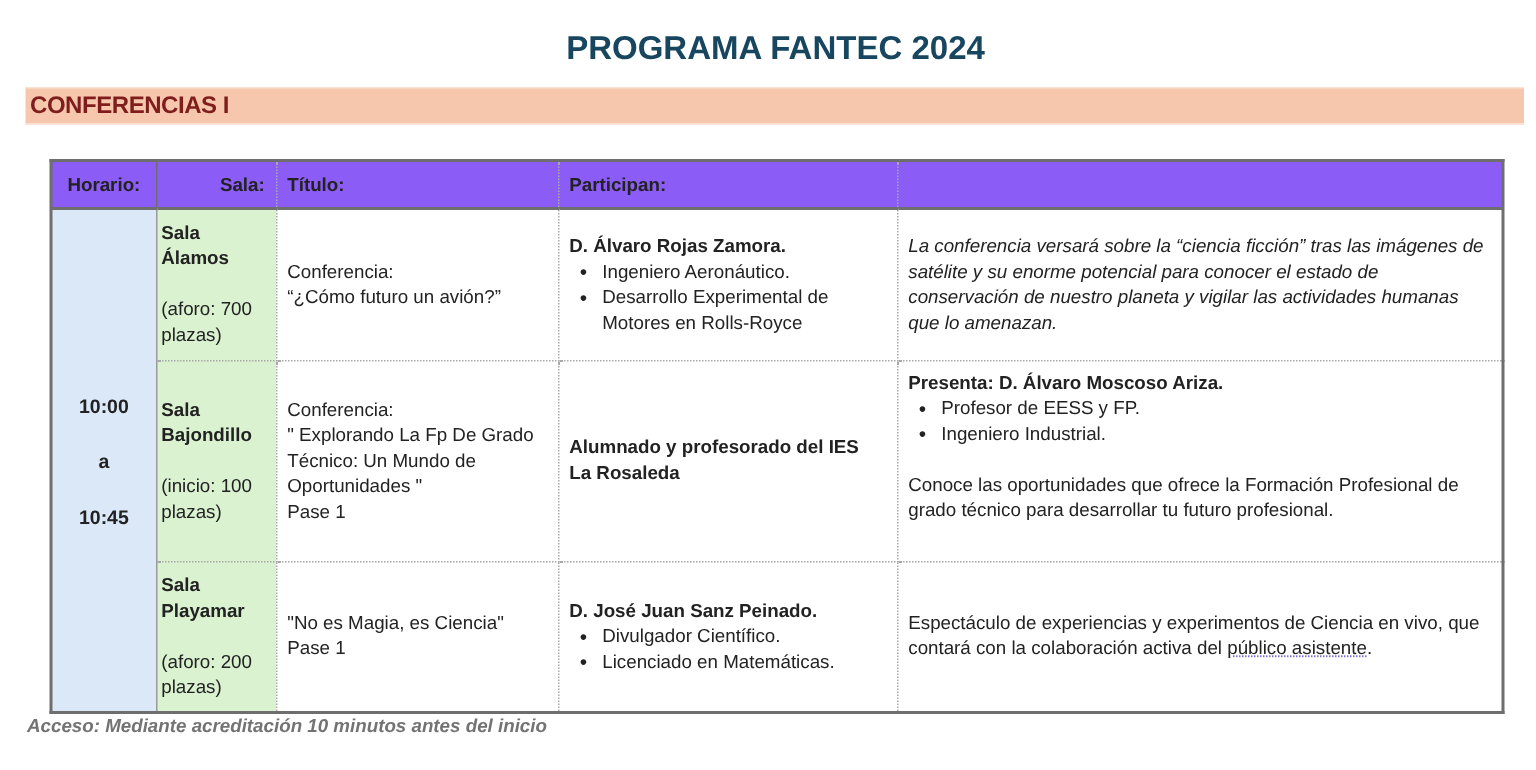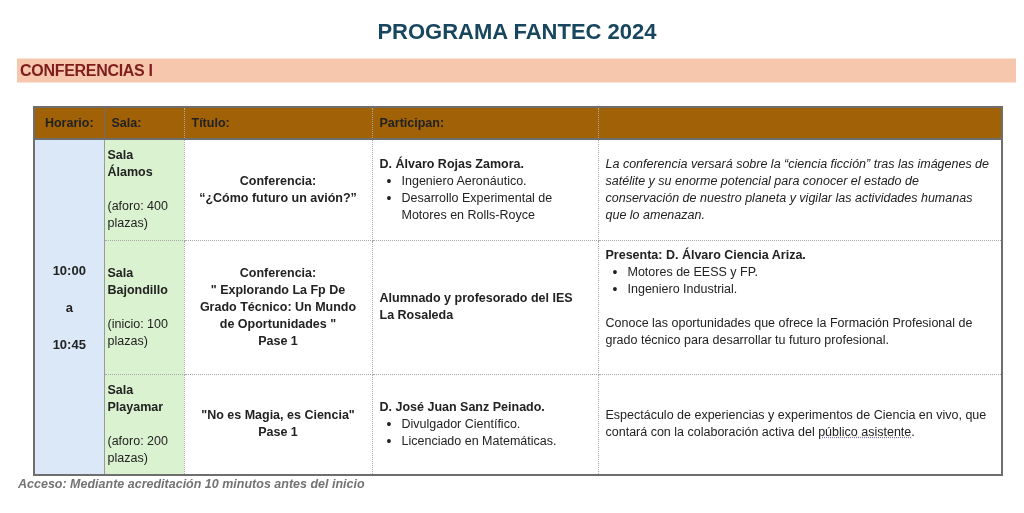--- a/index.html
+++ b/index.html
@@ -24,31 +24,31 @@
     position: absolute; left: 33px; top: 106px; width: 968px;
     border-collapse: collapse; table-layout: fixed;
     border: 2px solid #6e6e6e;
     font-size: 12.5px; line-height: 17px;
   }
   table.schedule td, table.schedule th {
     border: 1px dotted #a8a8a8; vertical-align: middle; padding: 0 7px;
   }
   table.schedule tr.header th {
     height: 32px; font-weight: bold; text-align: left; border-bottom: 2px solid #6e6e6e;
-    background: #a16207;
+    background: #8b5cf6;
   }
   table.schedule tr.header th.col-horario { border-right: 1px solid #6e6e6e; text-align: center; padding: 0 3px; }
-  table.schedule tr.header th.col-sala { text-align: left; }
+  table.schedule tr.header th.col-sala { text-align: right; }
 
   .cell-time { background: #dae8f7; text-align: center; font-weight: bold; font-size: 13px; border-right: 1px solid #9a9a9a !important; }
   .time-line { display: block; line-height: 37px; }
   .cell-room { background: #daf2d0; text-align: left; padding: 0 3px !important; }
   .room-name { font-weight: bold; display: block; }
   .room-cap { display: block; margin-top: 17px; }
-  .cell-title { font-weight: bold; text-align: center; }
+  .cell-title { font-weight: normal; }
   .cell-part .name { font-weight: bold; display: block; }
   ul.bullets { list-style: none; margin: 0; padding: 0; }
   ul.bullets li { position: relative; padding-left: 22px; }
   ul.bullets li::before { content: "\2022"; position: absolute; left: 7px; top: 0; font-size: 14px; }
   .desc-italic { font-style: italic; }
   .underline-dotted { text-decoration: underline; text-decoration-style: dotted; text-decoration-color: #7b6fd0; }
   .presenta { font-weight: bold; display: block; }
   .spacer { display: block; height: 17px; }
 
   .footer-note {
@@ -82,21 +82,21 @@
   </tr>
 
   <tr style="height:101px">
     <td class="cell-time" rowspan="3">
       <span class="time-line">10:00</span>
       <span class="time-line">a</span>
       <span class="time-line">10:45</span>
     </td>
     <td class="cell-room">
       <span class="room-name"><span>Sala</span><br><span>Álamos</span></span>
-      <span class="room-cap"><span>(aforo: 400</span><br><span>plazas)</span></span>
+      <span class="room-cap"><span>(aforo: 700</span><br><span>plazas)</span></span>
     </td>
     <td class="cell-title">
       <span>Conferencia:</span><br>
       <span>“¿Cómo futuro un avión?”</span>
     </td>
     <td class="cell-part">
       <span class="name">D. Álvaro Rojas Zamora.</span>
       <ul class="bullets">
         <li>Ingeniero Aeronáutico.</li>
         <li>Desarrollo Experimental de Motores en Rolls-Royce</li>
@@ -112,23 +112,23 @@
     </td>
     <td class="cell-title">
       <span>Conferencia:</span><br>
       <span>" Explorando La Fp De Grado Técnico: Un Mundo de Oportunidades "</span><br>
       <span>Pase 1</span>
     </td>
     <td class="cell-part">
       <span class="name">Alumnado y profesorado del IES La Rosaleda</span>
     </td>
     <td style="vertical-align:top; padding-top:6px;">
-      <span class="presenta">Presenta:  D. Álvaro Ciencia Ariza.</span>
+      <span class="presenta">Presenta:  D. Álvaro Moscoso Ariza.</span>
       <ul class="bullets">
-        <li>Motores de EESS y FP.</li>
+        <li>Profesor de EESS y FP.</li>
         <li>Ingeniero Industrial.</li>
       </ul>
       <span class="spacer"></span>
       <span>Conoce las oportunidades que ofrece la Formación Profesional de grado técnico para desarrollar tu futuro profesional.</span>
     </td>
   </tr>
 
   <tr style="height:101px">
     <td class="cell-room">
       <span class="room-name"><span>Sala</span><br><span>Playamar</span></span>

